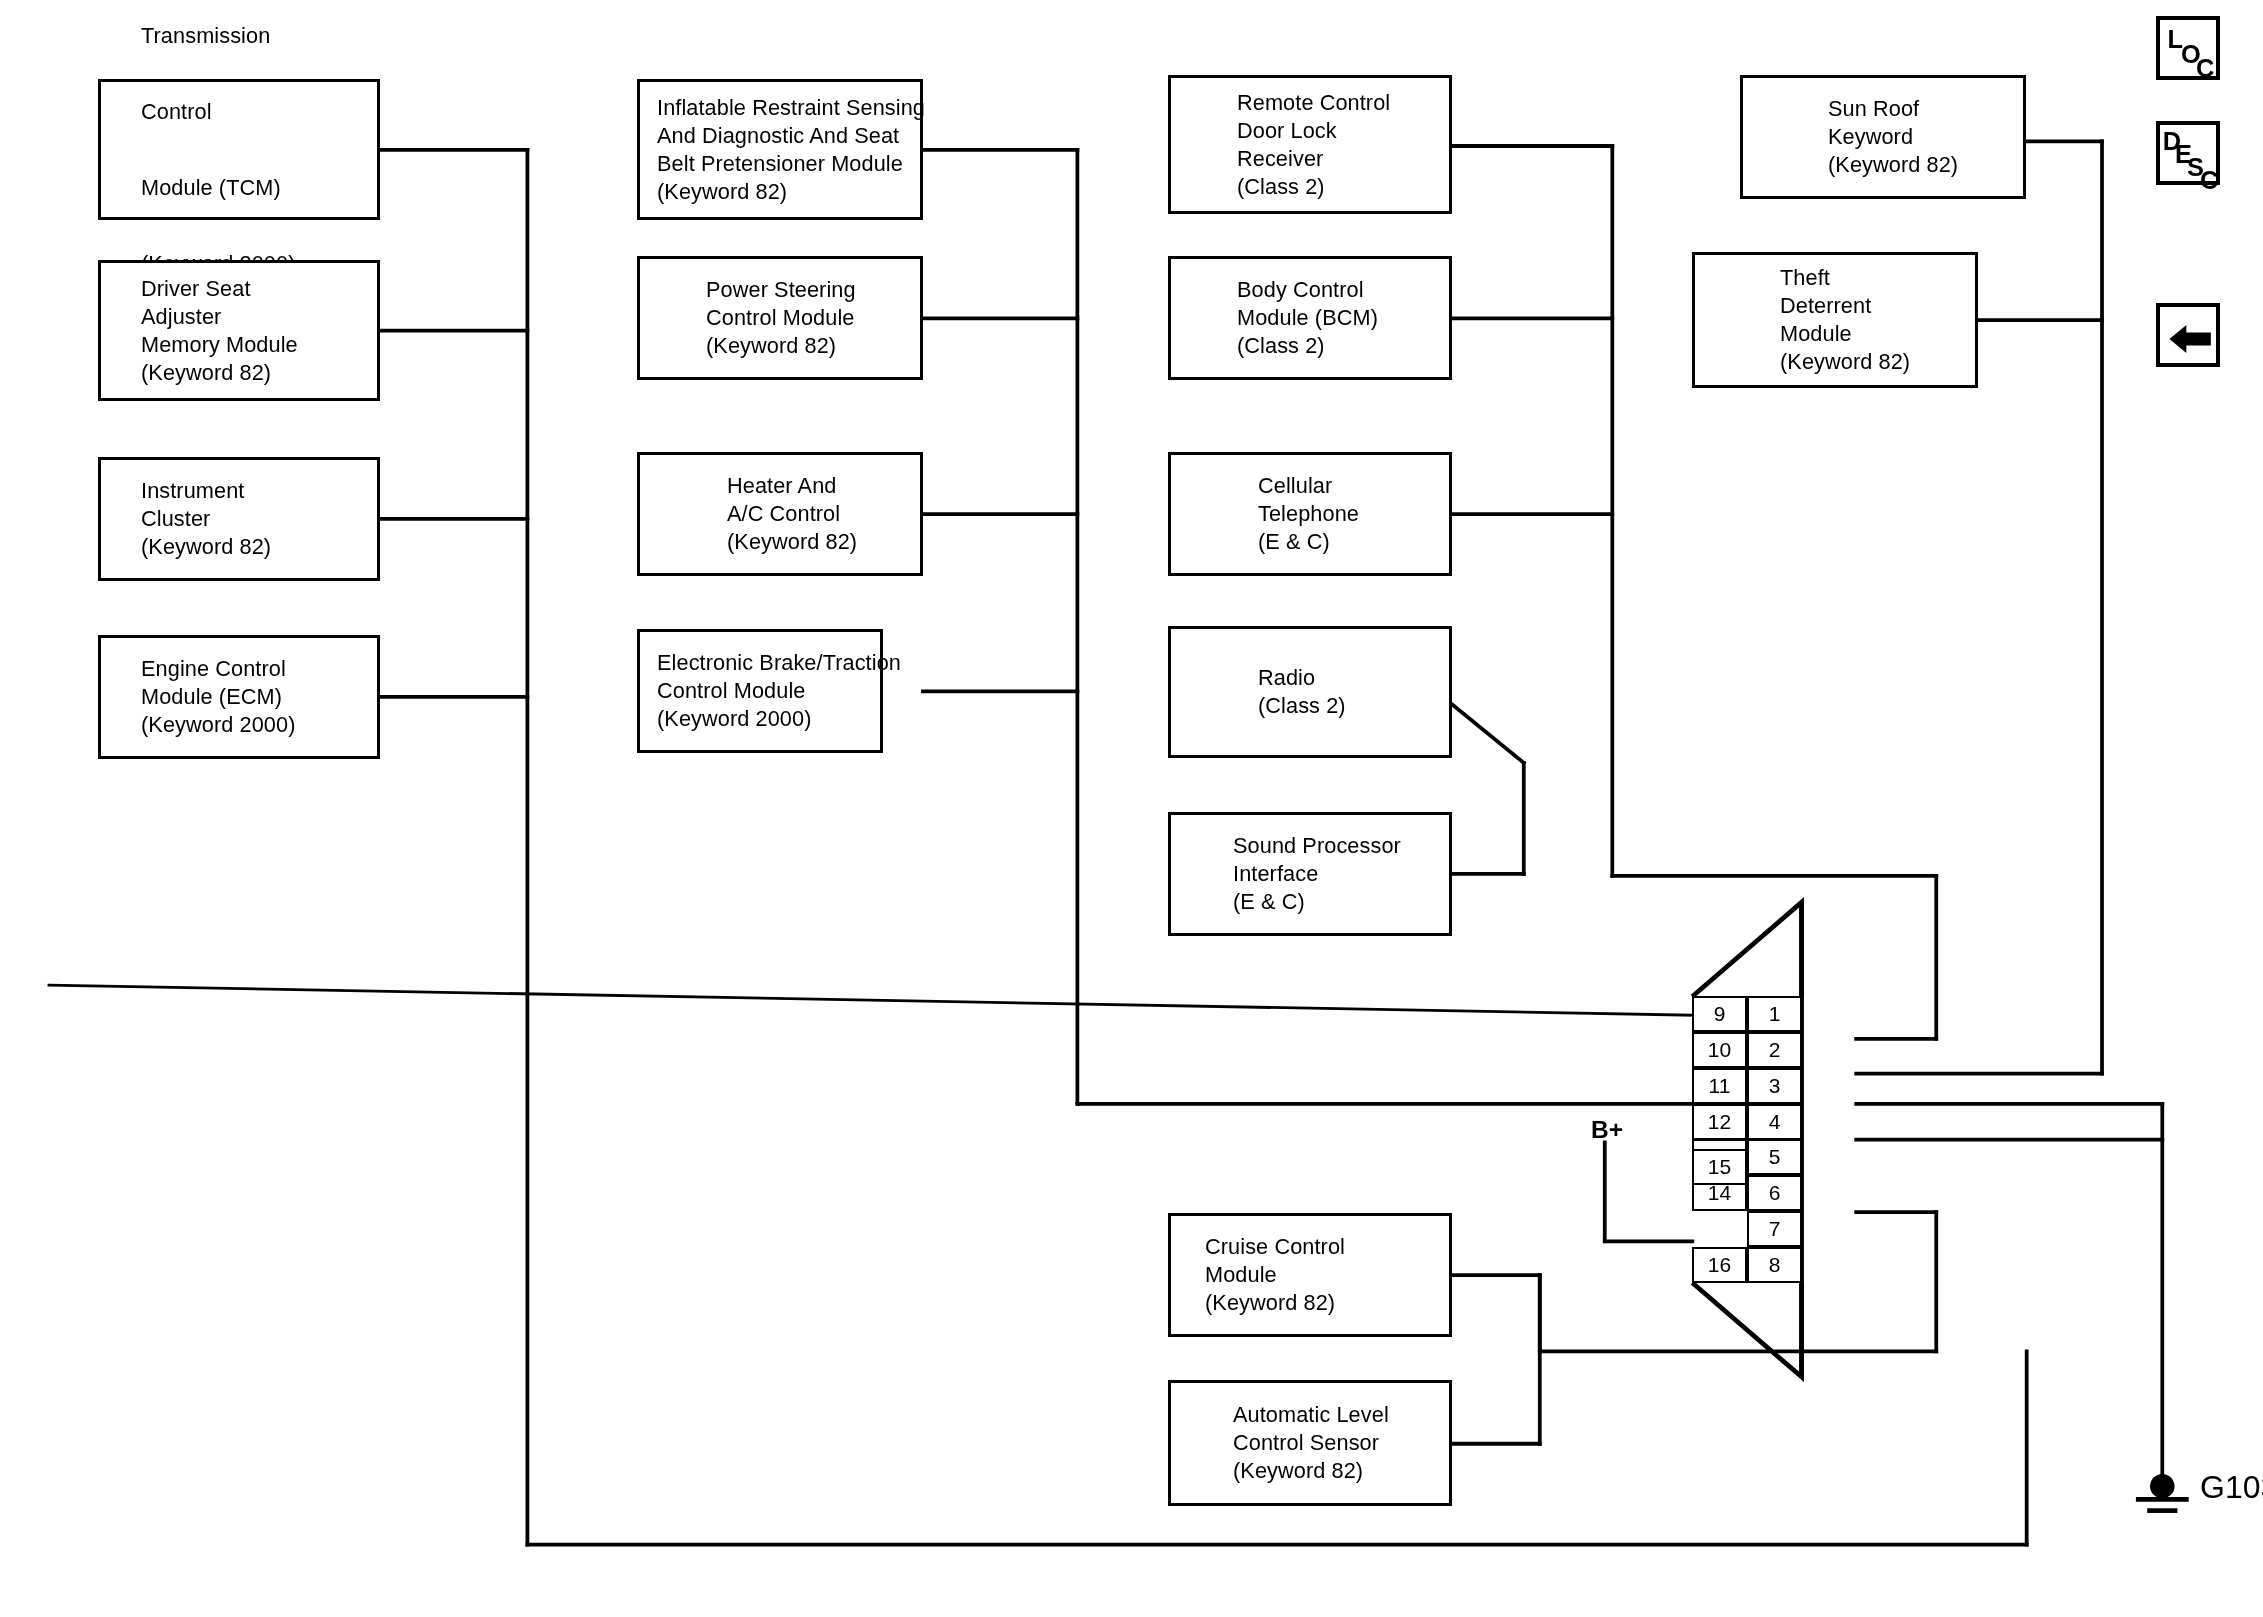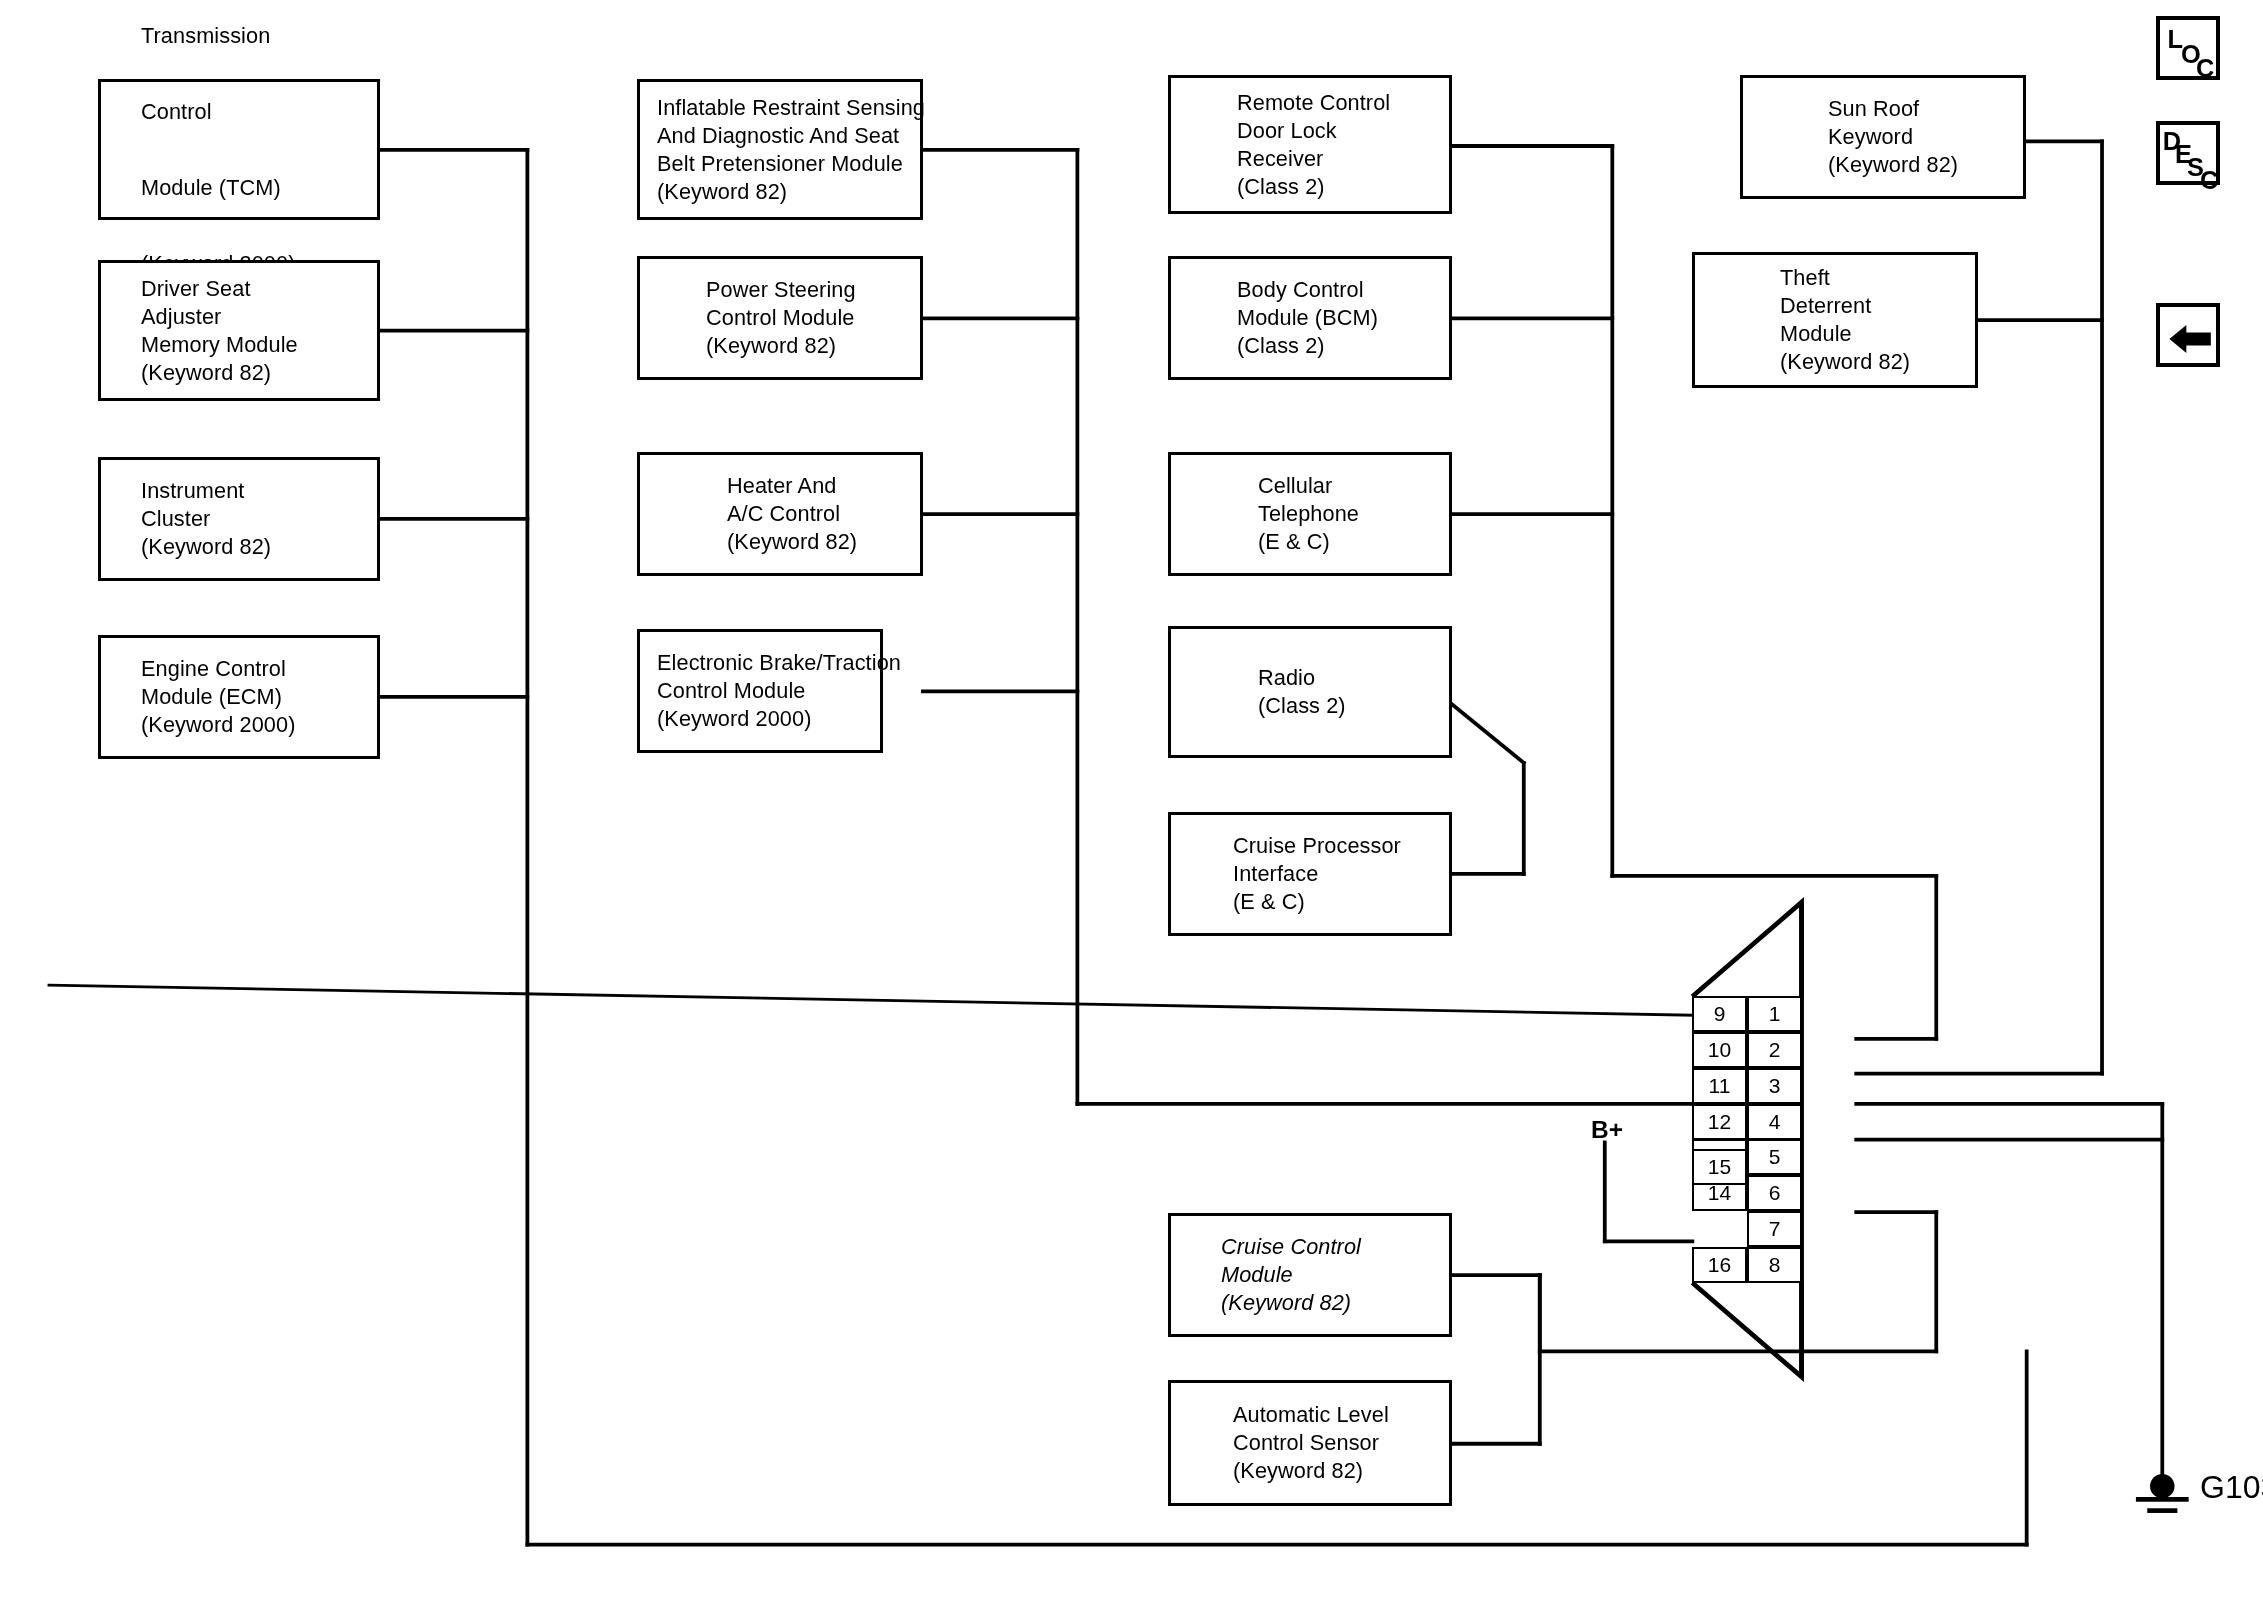--- a/index.html
+++ b/index.html
@@ -226,39 +226,39 @@
     <div class="module-line">Telephone</div>
     <div class="module-line">(E &amp; C)</div>
   </div>
 
   <div class="module-box" style="left:1168px;top:626px;width:284px;height:132px;padding-left:87px;">
     <div class="module-line">Radio</div>
     <div class="module-line">(Class 2)</div>
   </div>
 
   <div class="module-box" style="left:1168px;top:812px;width:284px;height:124px;padding-left:62px;">
-    <div class="module-line">Cruise Processor</div>
+    <div class="module-line">Sound Processor</div>
     <div class="module-line">Interface</div>
     <div class="module-line">(E &amp; C)</div>
   </div>
 
   <div class="module-box" style="left:1692px;top:75px;width:286px;height:124px;padding-left:85px;margin-left:48px;">
     <div class="module-line">Sun Roof</div>
     <div class="module-line">Keyword</div>
     <div class="module-line">(Keyword 82)</div>
   </div>
 
   <div class="module-box" style="left:1692px;top:252px;width:286px;height:136px;padding-left:85px;">
     <div class="module-line">Theft</div>
     <div class="module-line">Deterrent</div>
     <div class="module-line">Module</div>
     <div class="module-line">(Keyword 82)</div>
   </div>
 
-  <div class="module-box" style="left:1168px;top:1213px;width:284px;height:124px;padding-left:50px;font-style:italic;">
+  <div class="module-box" style="left:1168px;top:1213px;width:284px;height:124px;padding-left:34px;">
     <div class="module-line">Cruise Control</div>
     <div class="module-line">Module</div>
     <div class="module-line">(Keyword 82)</div>
   </div>
 
   <div class="module-box" style="left:1168px;top:1380px;width:284px;height:126px;padding-left:62px;justify-content:center;">
     <div class="module-line">Automatic Level</div>
     <div class="module-line">Control Sensor</div>
     <div class="module-line">(Keyword 82)</div>
   </div>

